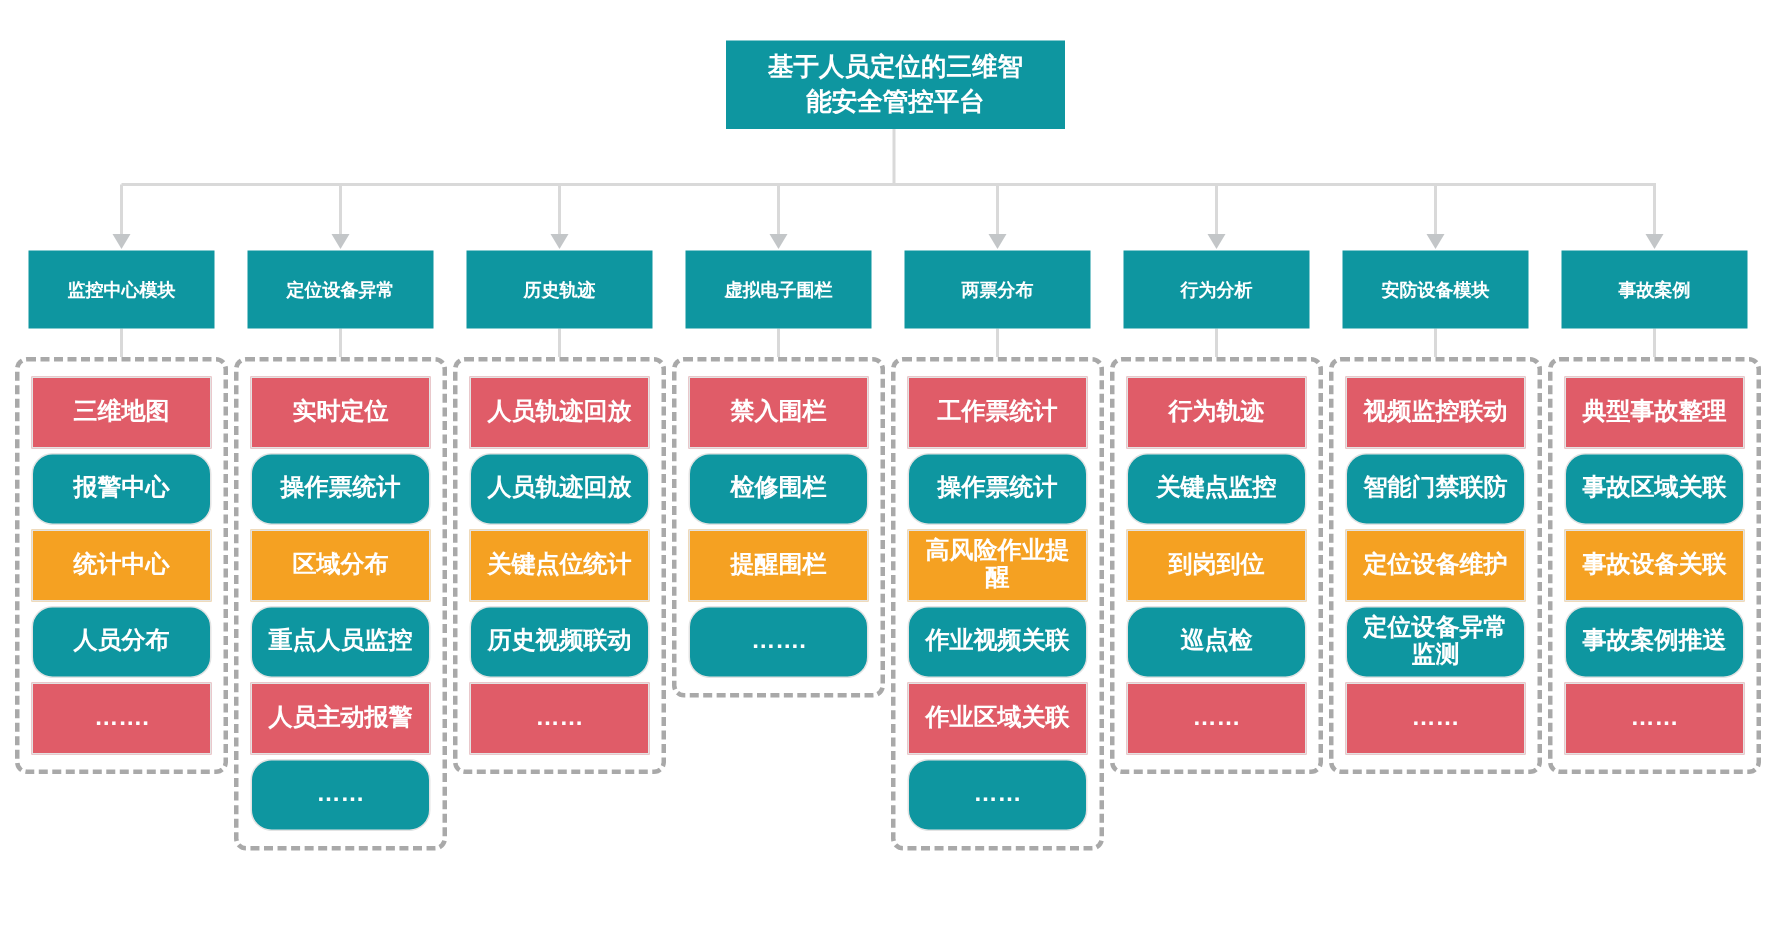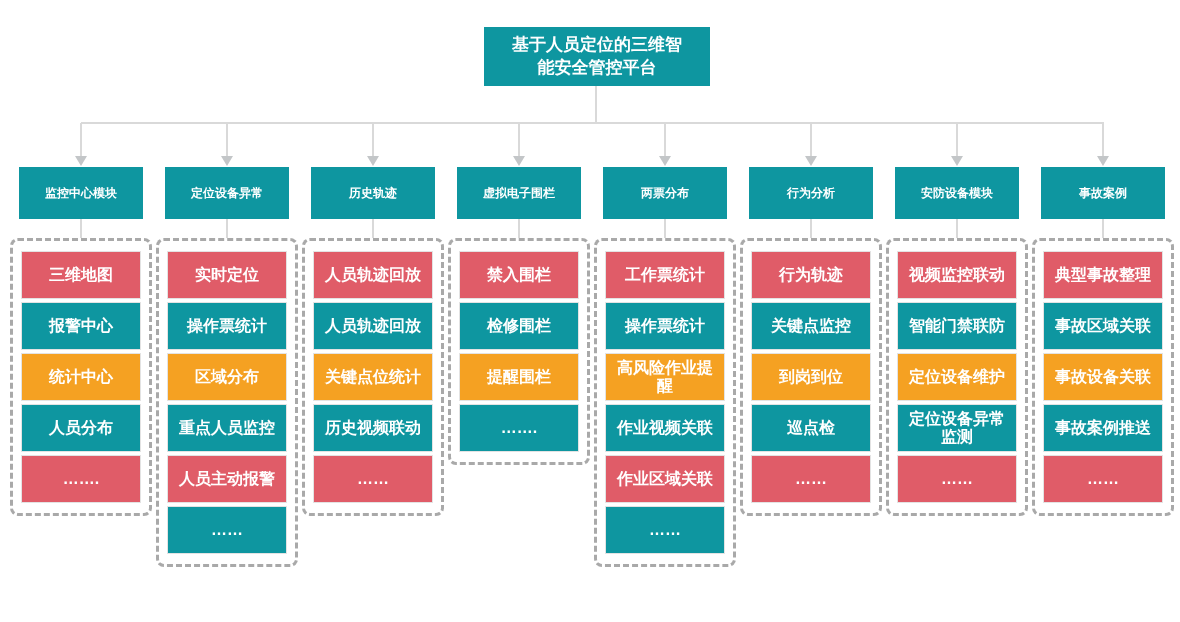--- a/index.html
+++ b/index.html
@@ -43,21 +43,21 @@
     background: #fff;
   }
   .item {
     height: 48px; flex: none;
     display: flex; align-items: center; justify-content: center;
     color: #fff; font-weight: bold; font-size: 16px; line-height: 1.15;
     text-align: center; white-space: pre-line; padding: 0 6px;
     border: 1px solid #e3e3e3;
   }
   .item[data-color="red"]    { background: var(--red); }
-  .item[data-color="teal"]   { background: var(--teal); }
+  .item[data-color="teal"]   { background: var(--teal); border-radius: 14px; }
   .item[data-color="orange"] { background: var(--orange); }
 </style>
 </head>
 <body>
 
 <div id="canvas">
 
   <div class="root bg-teal">基于人员定位的三维智
 能安全管控平台</div>
 

